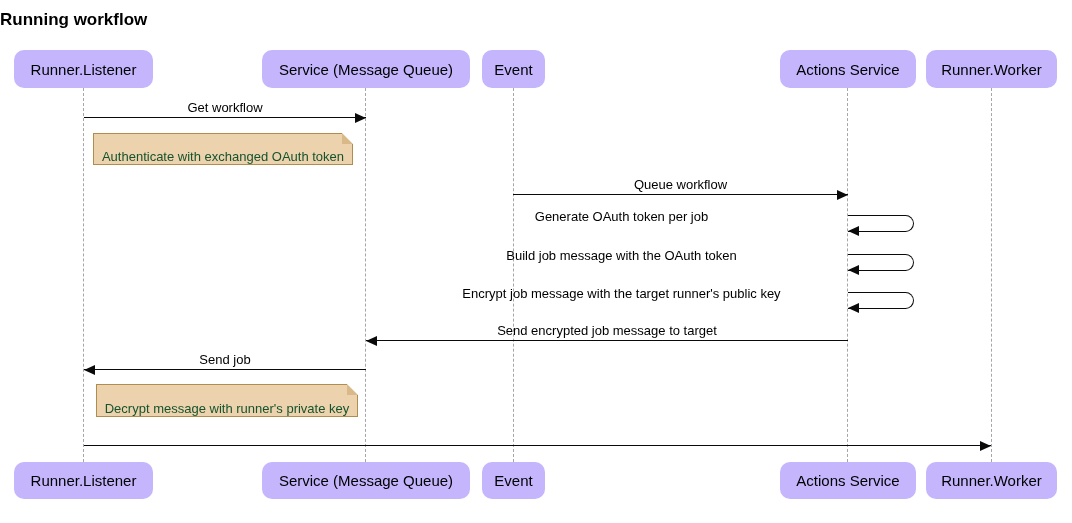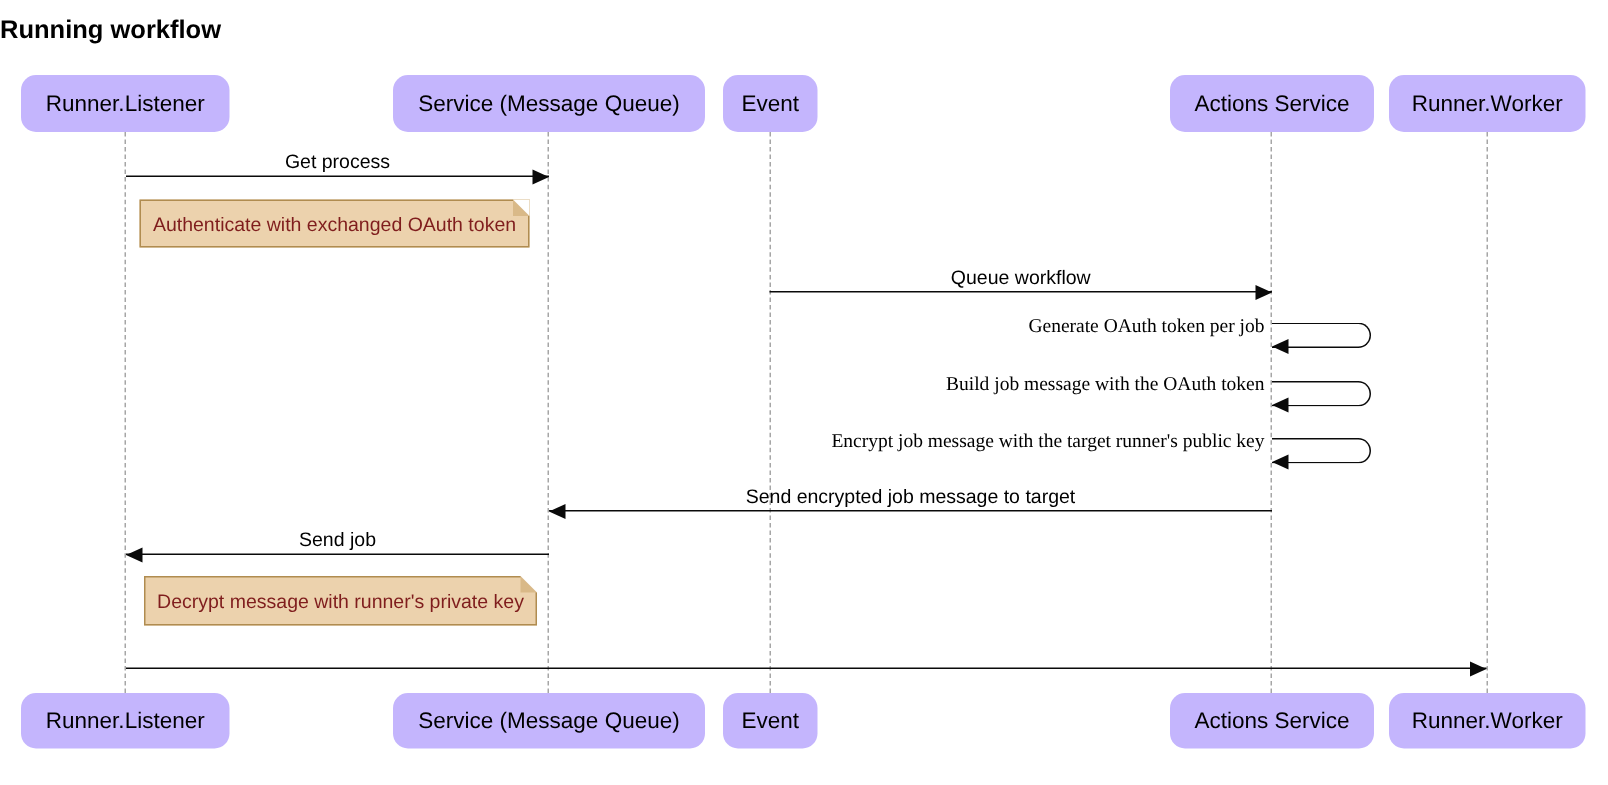--- a/index.html
+++ b/index.html
@@ -28,21 +28,21 @@
     font-size:15px;color:#000;
     white-space:nowrap;
   }
   .msg-label{
     position:absolute;
     font-size:13px;color:#000;
     text-align:center;
     height:16px;line-height:16px;
     white-space:nowrap;
   }
-  .msg-label.right{text-align:right;font-family:Liberation Serif, serif;}
+  .msg-label.right{text-align:center;}
   .msg-line{
     position:absolute;height:0;
     border-top:1.5px solid #0a0a0a;
   }
   .arrow-right{
     position:absolute;width:0;height:0;
     border-top:5px solid transparent;
     border-bottom:5px solid transparent;
     border-left:11px solid #0a0a0a;
   }
@@ -57,22 +57,22 @@
     box-sizing:border-box;
     border:1.5px solid #0a0a0a;
     border-left:none;
     border-radius:0 10px 10px 0;
   }
   .note{
     position:absolute;
     background:#ecd2ad;
     border:1px solid #b08c50;
     box-sizing:border-box;
-    font-size:13px;color:#7f1d1d;
-    display:flex;align-items:center;justify-content:center;
+    font-size:13px;color:#14532d;
+    display:flex;align-items:flex-end;justify-content:center;
     white-space:nowrap;
   }
   .note::after{
     content:"";position:absolute;top:-1px;right:-1px;
     width:0;height:0;border-style:solid;
     border-width:0 11px 11px 0;
     border-color:#ffffff #ffffff #d9b988 #d9b988;
   }
 </style>
 </head>
@@ -99,21 +99,21 @@
         <span>Event</span>
       </div>
     <div class="actor" style="left:780px;top:50px;width:136px;height:38px">
         <span>Actions Service</span>
       </div>
     <div class="actor" style="left:926px;top:50px;width:131px;height:38px">
         <span>Runner.Worker</span>
       </div>
   </div>
 
-  <div class="msg-label" style="left:84px;top:100px;width:282px">Get process</div>
+  <div class="msg-label" style="left:84px;top:100px;width:282px">Get workflow</div>
   <div class="msg-line" style="left:84px;top:117px;width:282px"></div>
   <div class="arrow-right" style="left:355px;top:113px"></div>
 
   <div class="note" style="left:93px;top:133px;width:260px;height:32px">
       <span>Authenticate with exchanged OAuth token</span>
     </div>
 
   <div class="msg-label" style="left:513px;top:177px;width:335px">Queue workflow</div>
   <div class="msg-line" style="left:513px;top:194px;width:335px"></div>
   <div class="arrow-right" style="left:837px;top:190px"></div>

